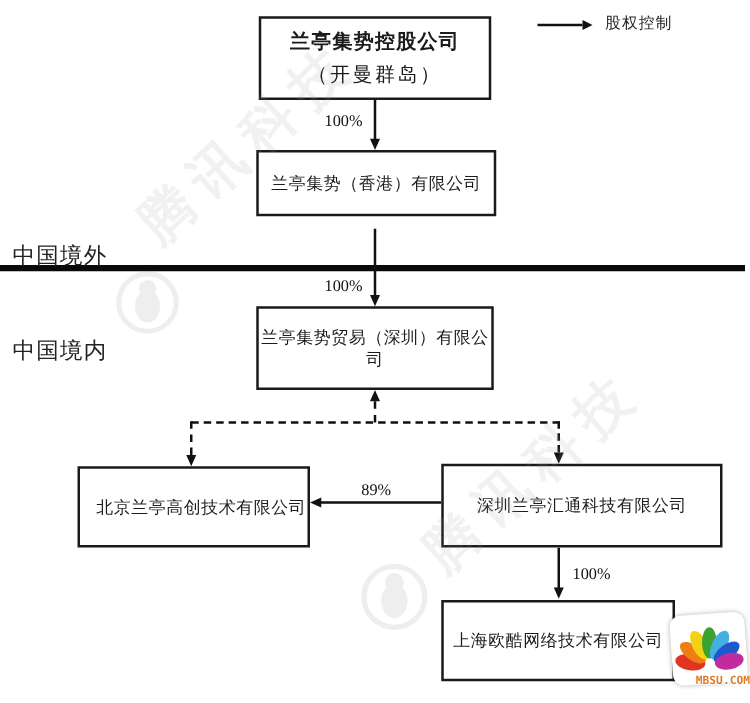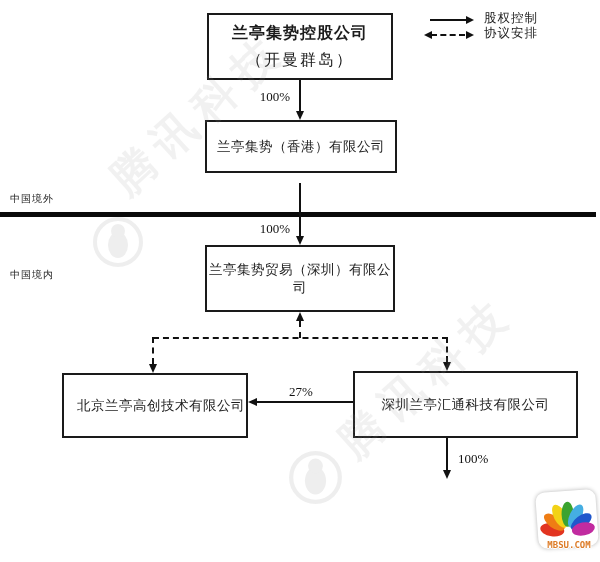--- a/index.html
+++ b/index.html
@@ -60,21 +60,21 @@
     position: absolute;
     font-family: "Liberation Serif", serif;
     font-size: 13px;
     color: #111;
     z-index: 2;
   }
 
   
   .region-label {
     position: absolute;
-    font-size: 10px;
+    font-size: 18px;
     color: #222;
     letter-spacing: 1px;
     z-index: 2;
   }
 
   
   .legend { position: absolute; left: 424px; top: 12px; z-index: 2; }
   .legend-row { display: flex; align-items: flex-end; height: 15px; }
   .legend-line-wrap { position: relative; width: 52px; height: 15px; }
   .legend-solid { position: absolute; left: 6px; top: 7px; width: 36px; height: 2px; background: #111; }
@@ -109,45 +109,37 @@
     transform: rotate(-4deg);
     z-index: 6;
     display: flex; align-items: center; justify-content: center;
   }
   .site-logo-text {
     position: absolute; left: 538px; top: 540px; width: 62px;
     font-family: "DejaVu Sans Mono", monospace;
     font-size: 9px; font-weight: bold; letter-spacing: 0px;
     color: #dd7c28;
     text-shadow: 1px 0 #ffffff, -1px 0 #ffffff, 0 1px #ffffff, 0 -1px #ffffff;
-    text-align: center;
+    text-align: right;
     z-index: 7;
   }
 </style>
 </head>
 <body>
 
 <div class="stage">
 
   <div class="legend">
     <div class="legend-row">
       <div class="legend-line-wrap">
         <div class="legend-solid"></div>
         <div class="legend-arr r"></div>
       </div>
       <span class="legend-label">股权控制</span>
     </div>
-    <div class="legend-row">
-      <div class="legend-line-wrap">
-        <div class="legend-dash"></div>
-        <div class="legend-arr l"></div>
-        <div class="legend-arr r"></div>
-      </div>
-      <span class="legend-label">协议安排</span>
-    </div>
   </div>
 
   <div class="region-label" style="left:10px; top:192px;">中国境外</div>
   <div class="separator"></div>
   <div class="region-label" style="left:10px; top:224px;margin-top:44px;">中国境内</div>
 
   <div class="node holding box-holding">
     <div class="title">兰亭集势控股公司</div>
     <div class="subtitle">（开曼群岛）</div>
   </div>
@@ -161,40 +153,43 @@
   </div>
 
   <div class="node box-beijing">
     <div class="title">北京兰亭高创技术有限公司</div>
   </div>
 
   <div class="node box-huitong">
     <div class="title">深圳兰亭汇通科技有限公司</div>
   </div>
 
+  <div class="node box-shanghai">
+    <div class="title">上海欧酷网络技术有限公司</div>
+  </div>
 
   <div class="vline" style="left:299px; top:80px; height:32px;"></div>
   <div class="arr down" style="left:295.5px; top:111px;"></div>
   <div class="pct" style="left:250px; top:89px; width:40px; text-align:right;">100%</div>
 
   <div class="vline" style="left:299px; top:183px; height:54px;"></div>
   <div class="arr down" style="left:295.5px; top:236px;"></div>
   <div class="pct" style="left:250px; top:221px; width:40px; text-align:right;">100%</div>
 
   <div class="arr up" style="left:295.5px; top:312px;"></div>
   <div class="vdash" style="left:299px; top:321px; height:17px;"></div>
   <div class="hdash" style="left:153px; top:337px; width:295px;"></div>
   <div class="vdash" style="left:152px; top:337px; height:27px;"></div>
   <div class="arr down" style="left:148.5px; top:364px;"></div>
   <div class="vdash" style="left:446px; top:337px; height:25px;"></div>
   <div class="arr down" style="left:442.5px; top:362px;"></div>
 
   <div class="hline" style="left:256px; top:401px; width:97px;"></div>
   <div class="arr left" style="left:248px; top:397.5px;"></div>
-  <div class="pct" style="left:271px; top:384px; width:60px; text-align:center;">27%</div>
+  <div class="pct" style="left:271px; top:384px; width:60px; text-align:center;">89%</div>
 
   <div class="vline" style="left:446px; top:438px; height:33px;"></div>
   <div class="arr down" style="left:442.5px; top:470px;"></div>
   <div class="pct" style="left:458px; top:451px;">100%</div>
 
   <div class="wm wm-text wm-text-1">腾讯科技</div>
   <div class="wm wm-text wm-text-2">腾讯科技</div>
   <div class="wm wm-penguin wm-penguin-1">
     <svg width="52" height="52" viewBox="0 0 52 52">
       <circle cx="26" cy="26" r="23" fill="none" stroke="#8a8a8a" stroke-width="4"></circle>

